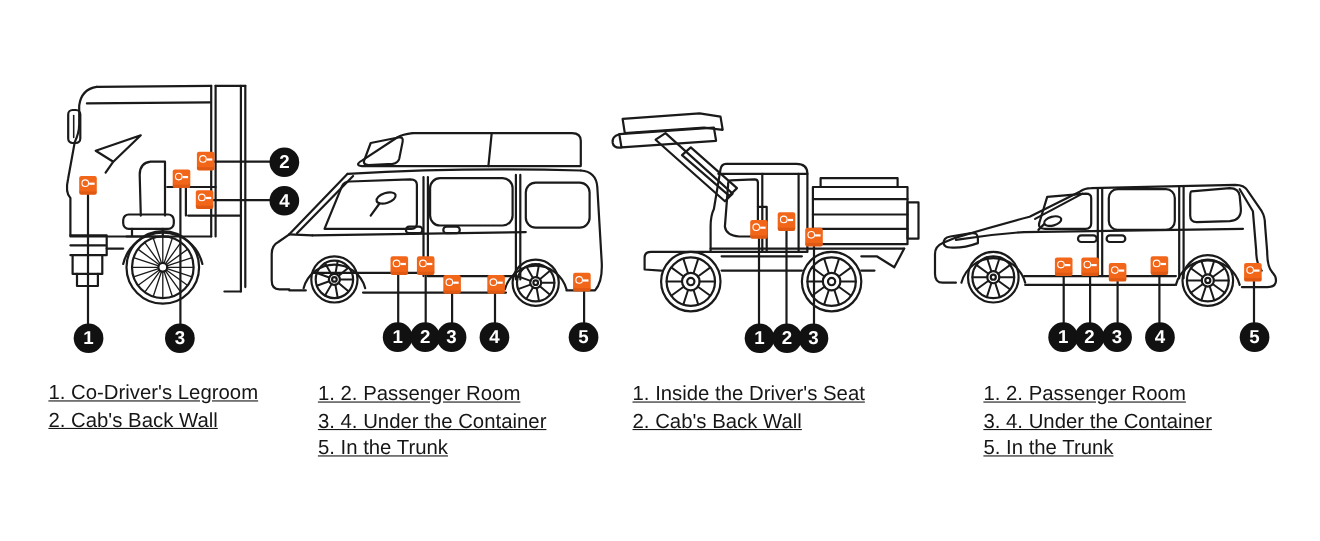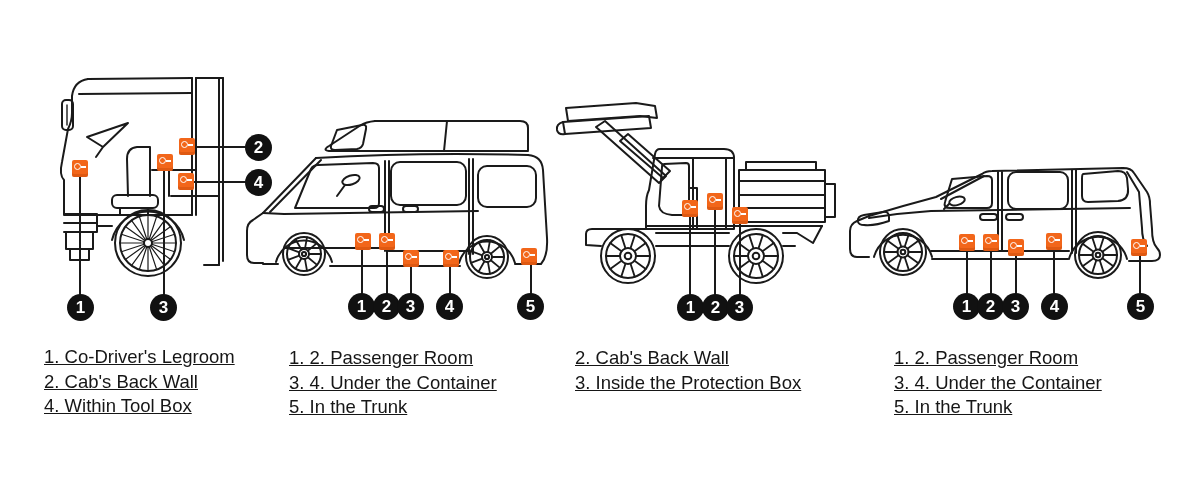--- a/index.html
+++ b/index.html
@@ -299,32 +299,31 @@
 
   <div class="bd" style="left:953px;top:293px">1</div>
   <div class="bd" style="left:977px;top:293px">2</div>
   <div class="bd" style="left:1002px;top:293px">3</div>
   <div class="bd" style="left:1041px;top:293px">4</div>
   <div class="bd" style="left:1127px;top:293px">5</div>
 
   <div class="legend" style="left:44px;top:345px">
     <div class="ln">1. Co-Driver's Legroom</div>
     <div class="ln">2. Cab's Back Wall</div>
-    <div class="ln">4. Within Tool Box</div>
   </div>
 
   <div class="legend" style="left:289px;top:346px">
     <div class="ln">1. 2. Passenger Room</div>
     <div class="ln">3. 4. Under the Container</div>
     <div class="ln">5. In the Trunk</div>
   </div>
 
   <div class="legend" style="left:575px;top:346px">
+    <div class="ln">1. Inside the Driver's Seat</div>
     <div class="ln">2. Cab's Back Wall</div>
-    <div class="ln">3. Inside the Protection Box</div>
   </div>
 
   <div class="legend" style="left:894px;top:346px">
     <div class="ln">1. 2. Passenger Room</div>
     <div class="ln">3. 4. Under the Container</div>
     <div class="ln">5. In the Trunk</div>
   </div>
 
 </div>
 

